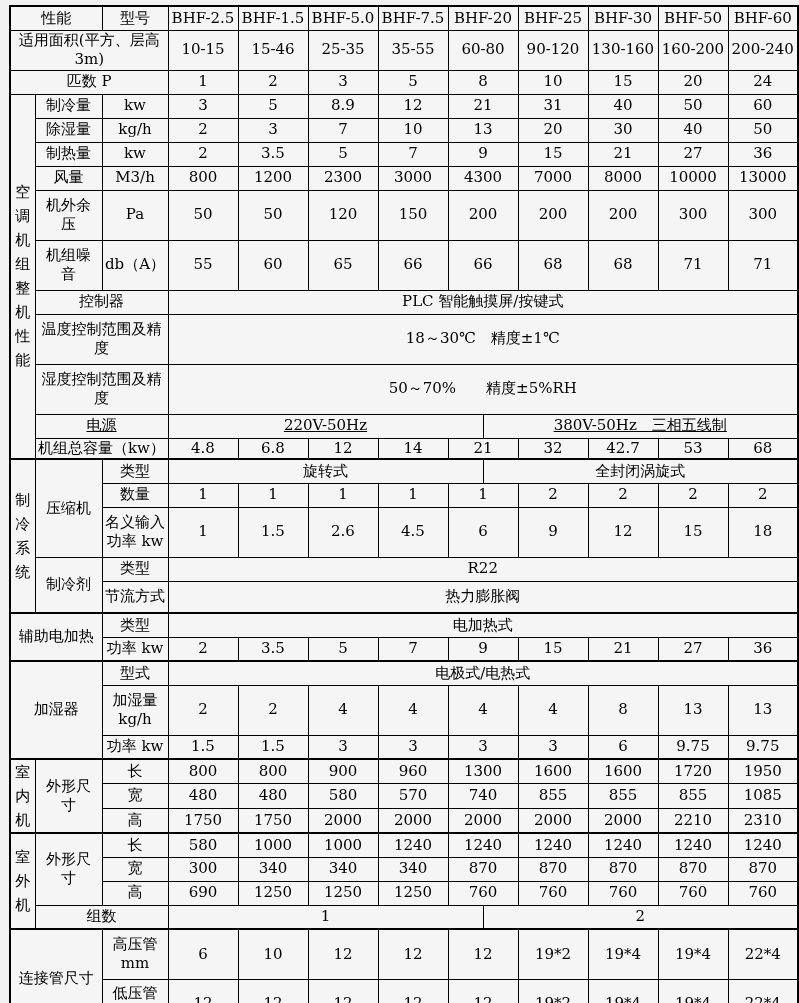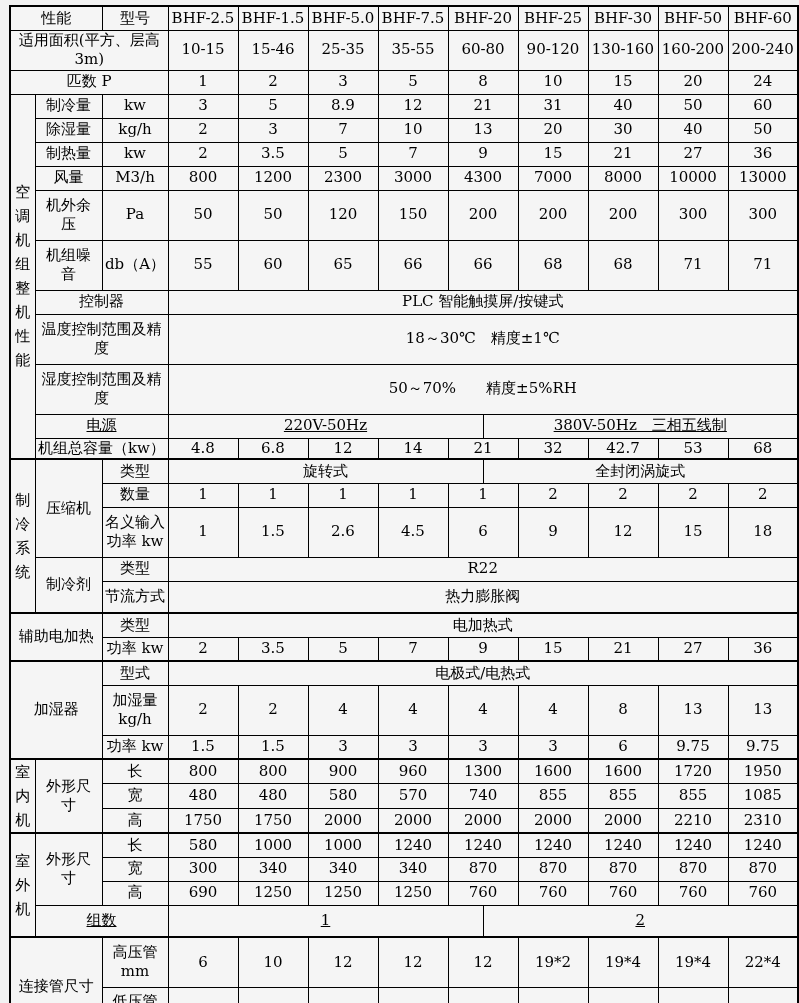--- a/index.html
+++ b/index.html
@@ -375,21 +375,21 @@
         <td colspan="2" class="k-v">690</td>
         <td colspan="2" class="k-v">1250</td>
         <td colspan="2" class="k-v">1250</td>
         <td colspan="2" class="k-v">1250</td>
         <td colspan="2" class="k-v">760</td>
         <td colspan="2" class="k-v">760</td>
         <td colspan="2" class="k-v">760</td>
         <td colspan="2" class="k-v">760</td>
         <td colspan="2" class="k-v">760</td>
       </tr>
-      <tr class="rbb" style="height: 32px; text-decoration: underline;">
+      <tr class="rbb" style="height: 24px;">
         <td colspan="2" class="k-l">组数</td>
         <td colspan="9" class="k-m">1</td>
         <td colspan="9" class="k-m">2</td>
       </tr>
       <tr style="height: 50px;">
         <td colspan="2" rowspan="2" class="k-l">连接管尺寸</td>
         <td class="k-l">高压管
 mm</td>
         <td colspan="2" class="k-v">6</td>
         <td colspan="2" class="k-v">10</td>

